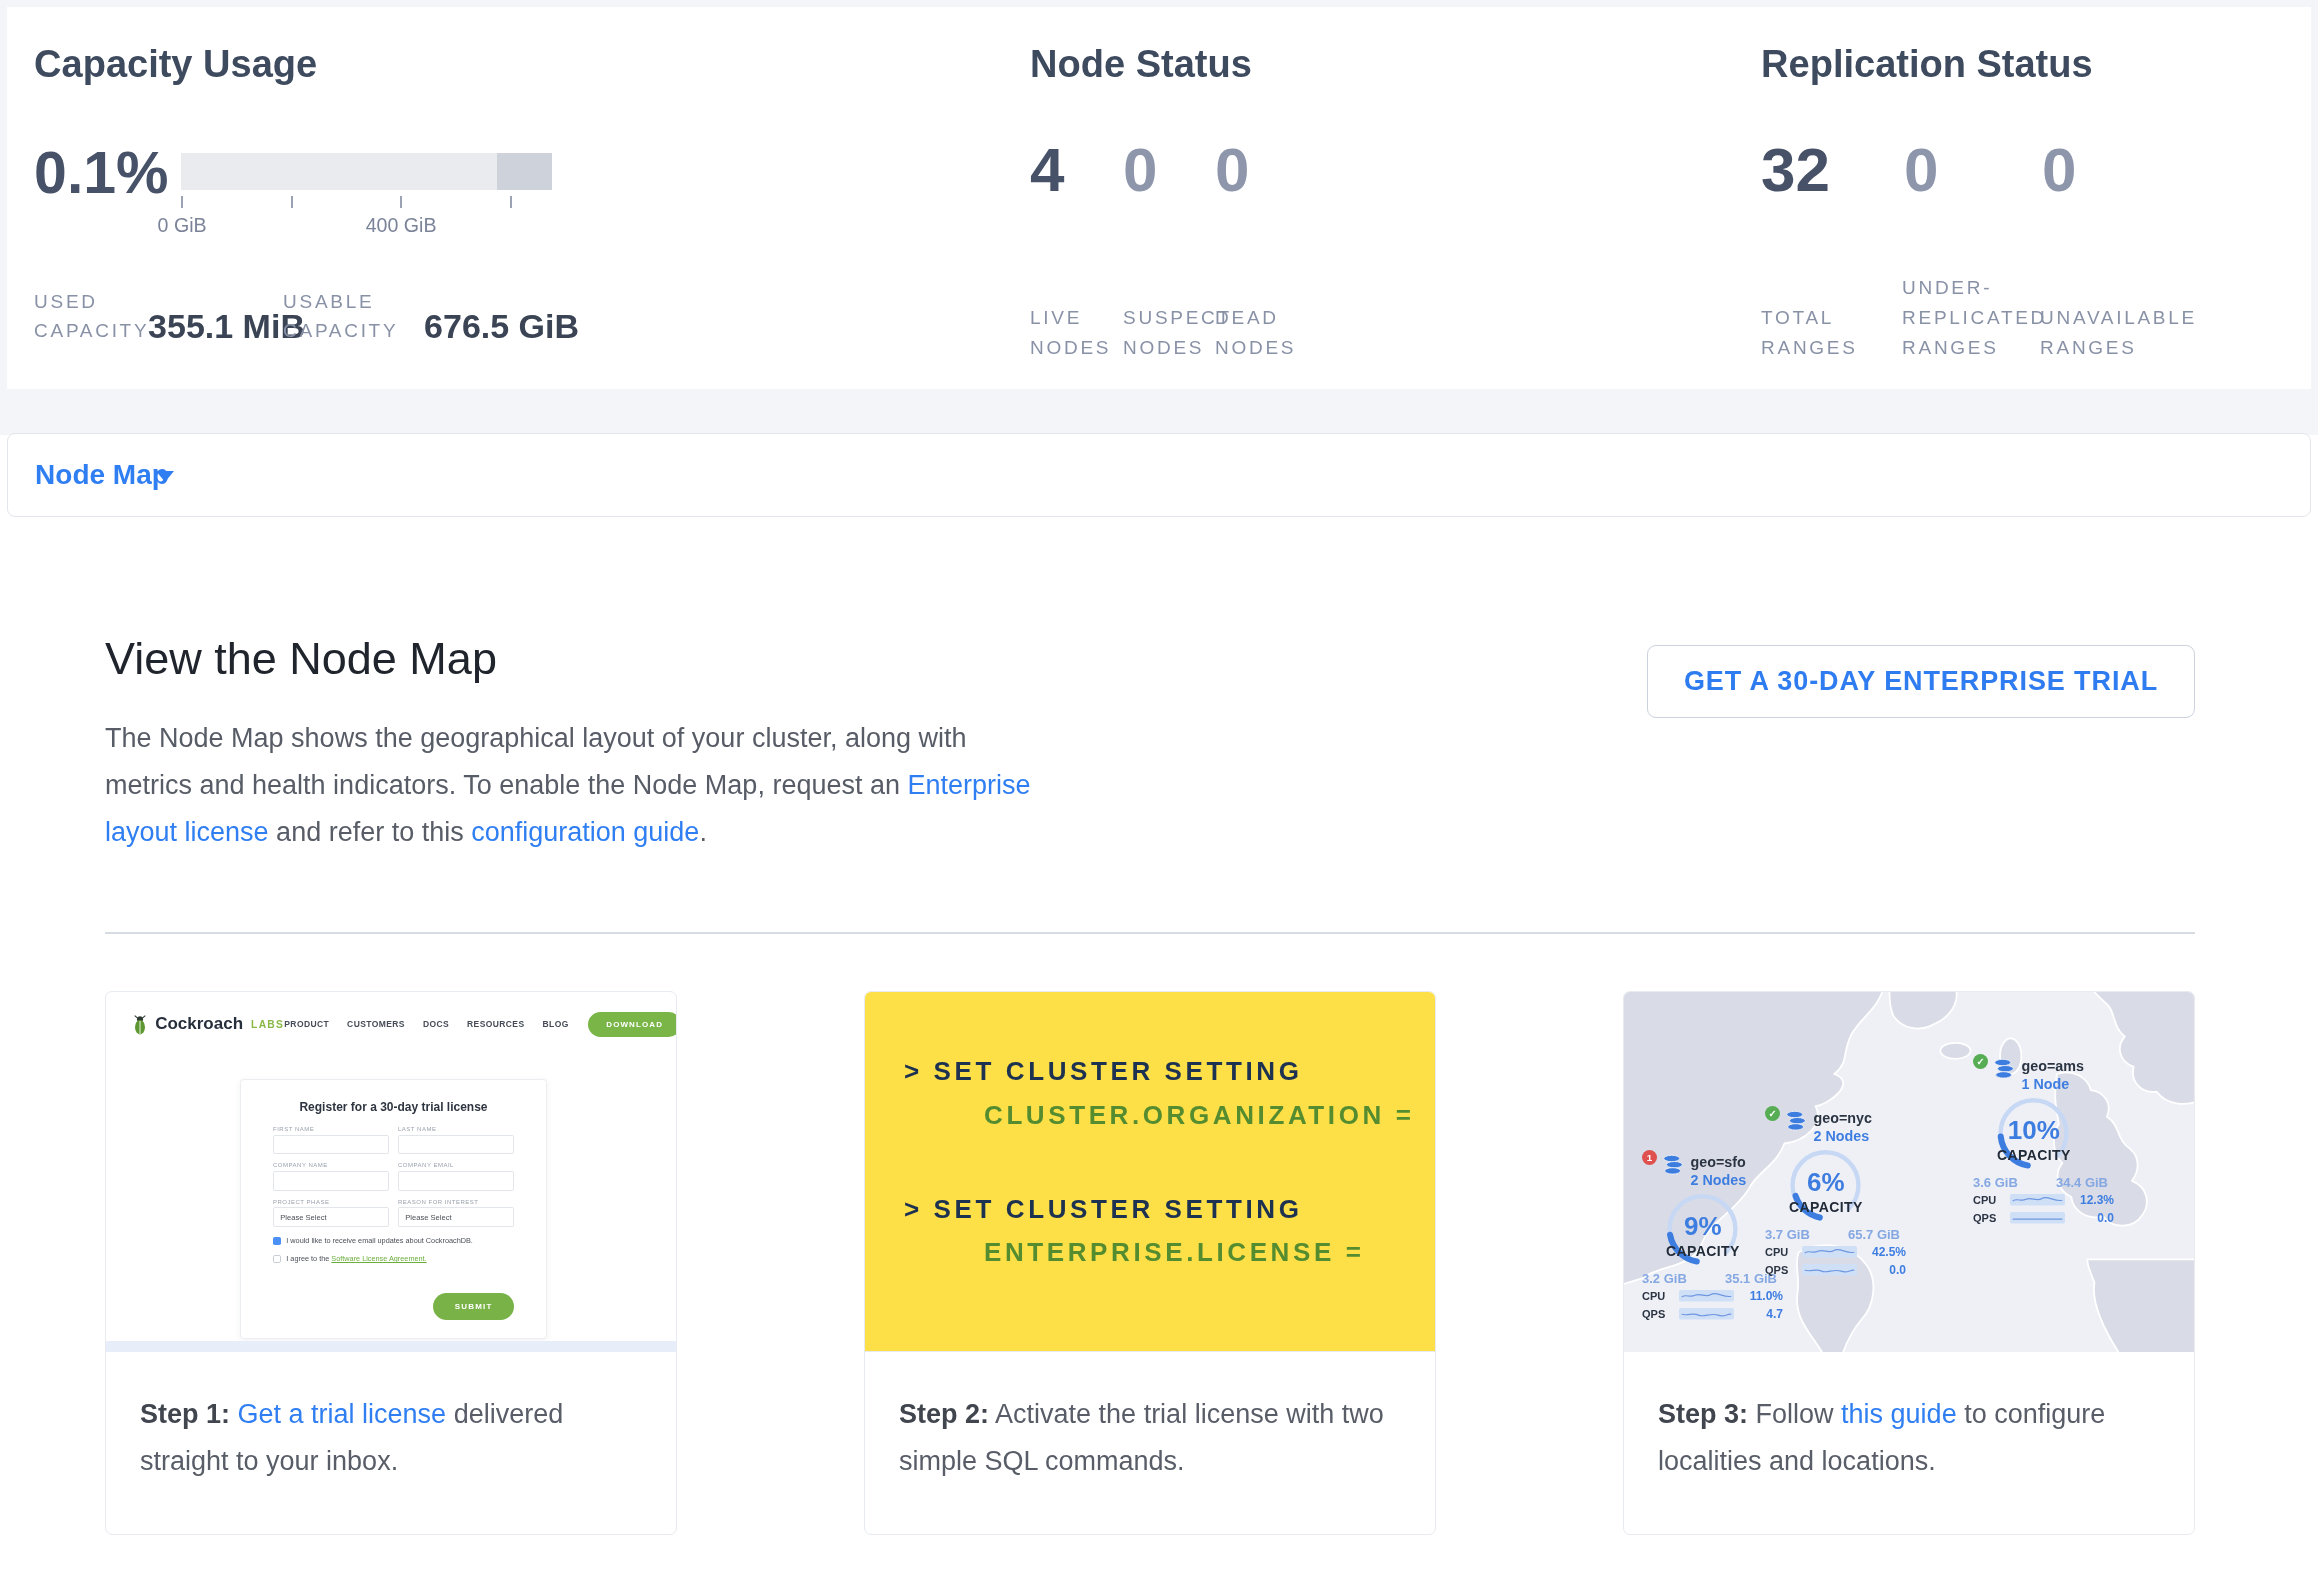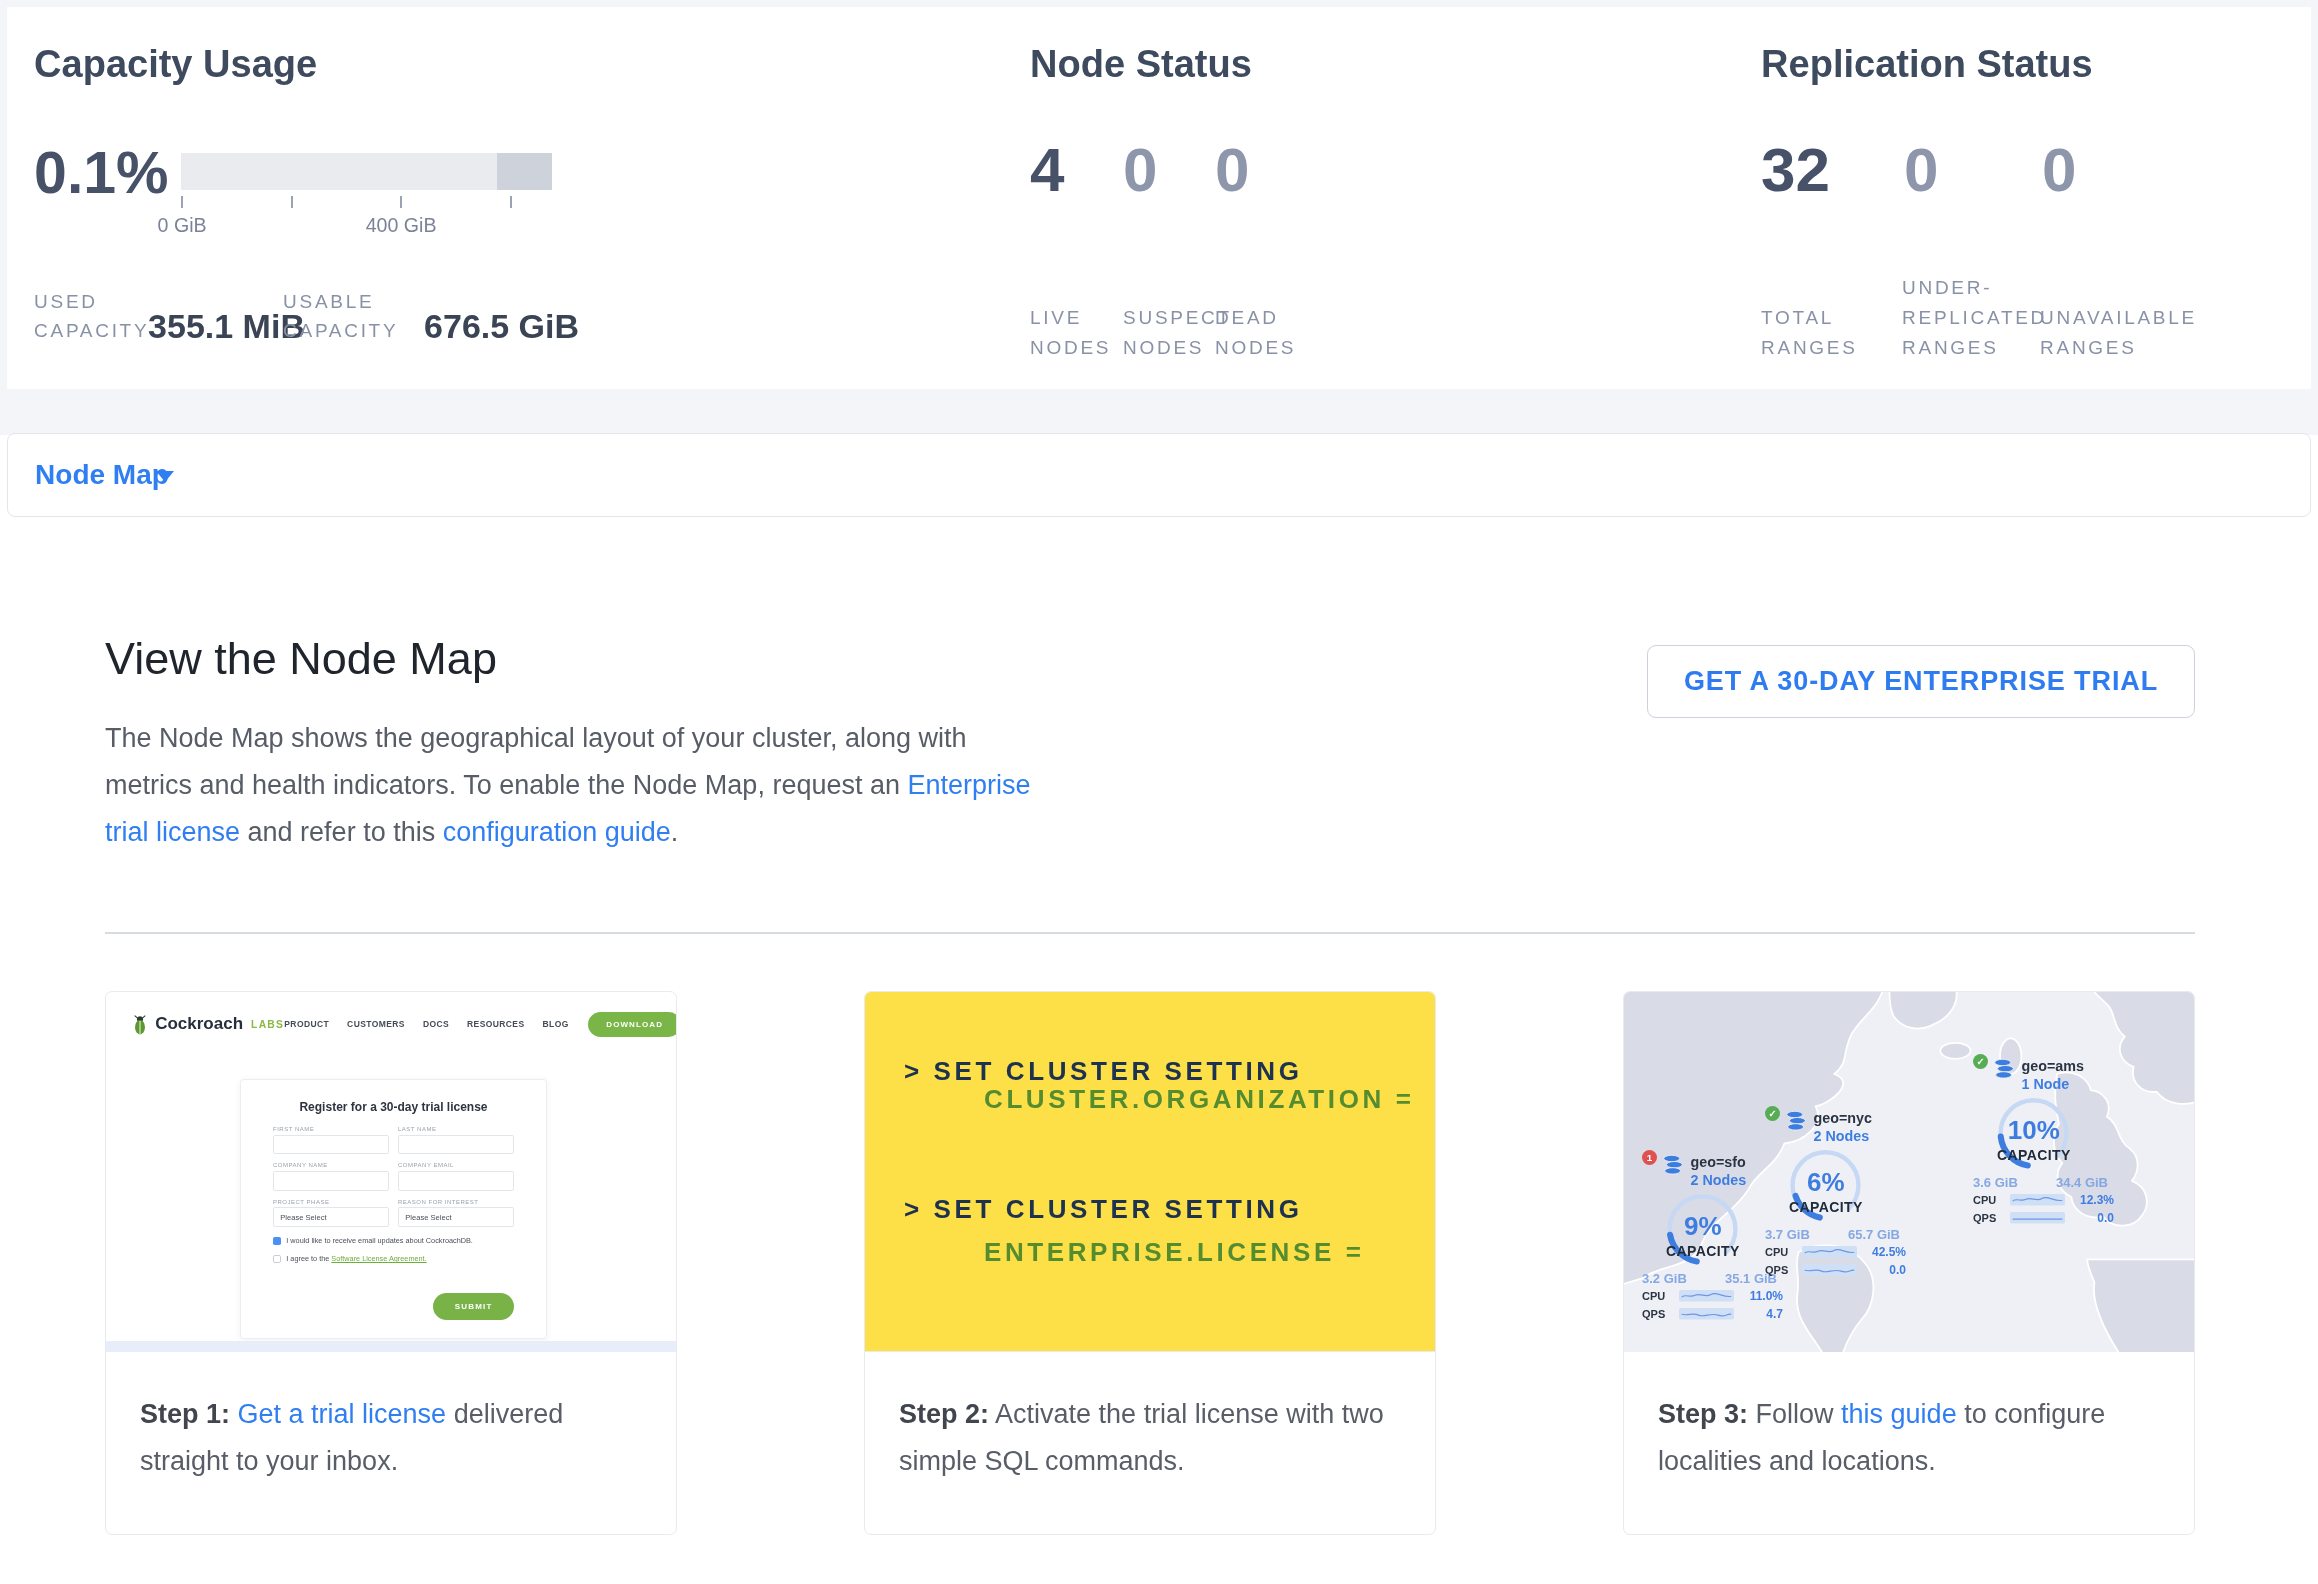--- a/index.html
+++ b/index.html
@@ -152,21 +152,21 @@
   <div style="position:absolute; left:0; top:0; width:214px; height:100%; cursor:pointer;">
     <span class="nm-label">Node Map</span>
     <span class="nm-caret"></span>
   </div>
 </div>
 
 <h1 class="page-h1">View the Node Map</h1>
 <p class="intro-p">
   <span class="pline">The Node Map shows the geographical layout of your cluster, along with</span>
   <span class="pline"><span>metrics and health indicators. To enable the Node Map, request an </span><a class="link">Enterprise</a></span>
-  <span class="pline"><a class="link">trial license</a><span> and refer to this </span><a class="link">configuration guide</a><span>.</span></span>
+  <span class="pline"><a class="link">layout license</a><span> and refer to this </span><a class="link">configuration guide</a><span>.</span></span>
 </p>
 <button class="trial-btn">GET A 30-DAY ENTERPRISE TRIAL</button>
 <div class="rule"></div>
 
 <div class="cards">
 
   <div class="step-card">
     <div class="card-media">
       <div class="mh">
         <div class="mh-logo">
@@ -229,21 +229,21 @@
         <button class="mf-submit">SUBMIT</button>
       </div>
       <div class="mini-strip"></div>
     </div>
     <p class="card-caption"><b>Step 1:</b><span> </span><a class="link">Get a trial license</a><span> delivered straight to your inbox.</span></p>
   </div>
 
   <div class="step-card">
     <div class="card-media code-media">
       <div class="code-line code-navy" style="left:39px; top:64px;">&gt; SET CLUSTER SETTING</div>
-      <div class="code-line code-green" style="left:119px; top:92px;">CLUSTER.ORGANIZATION =</div>
+      <div class="code-line code-green" style="left:119px; top:108px;">CLUSTER.ORGANIZATION =</div>
       <div class="code-line code-navy" style="left:39px; top:202px;">&gt; SET CLUSTER SETTING</div>
       <div class="code-line code-green" style="left:119px; top:245px;">ENTERPRISE.LICENSE =</div>
     </div>
     <p class="card-caption"><b>Step 2:</b><span> </span><a class="link"></a><span>Activate the trial license with two simple SQL commands.</span></p>
   </div>
 
   <div class="step-card">
     <div class="card-media map-media">
       <svg class="map-svg" width="572" height="360" viewBox="0 0 642 404">
         <rect x="0" y="0" width="642" height="404" fill="#eef0f6"></rect>

